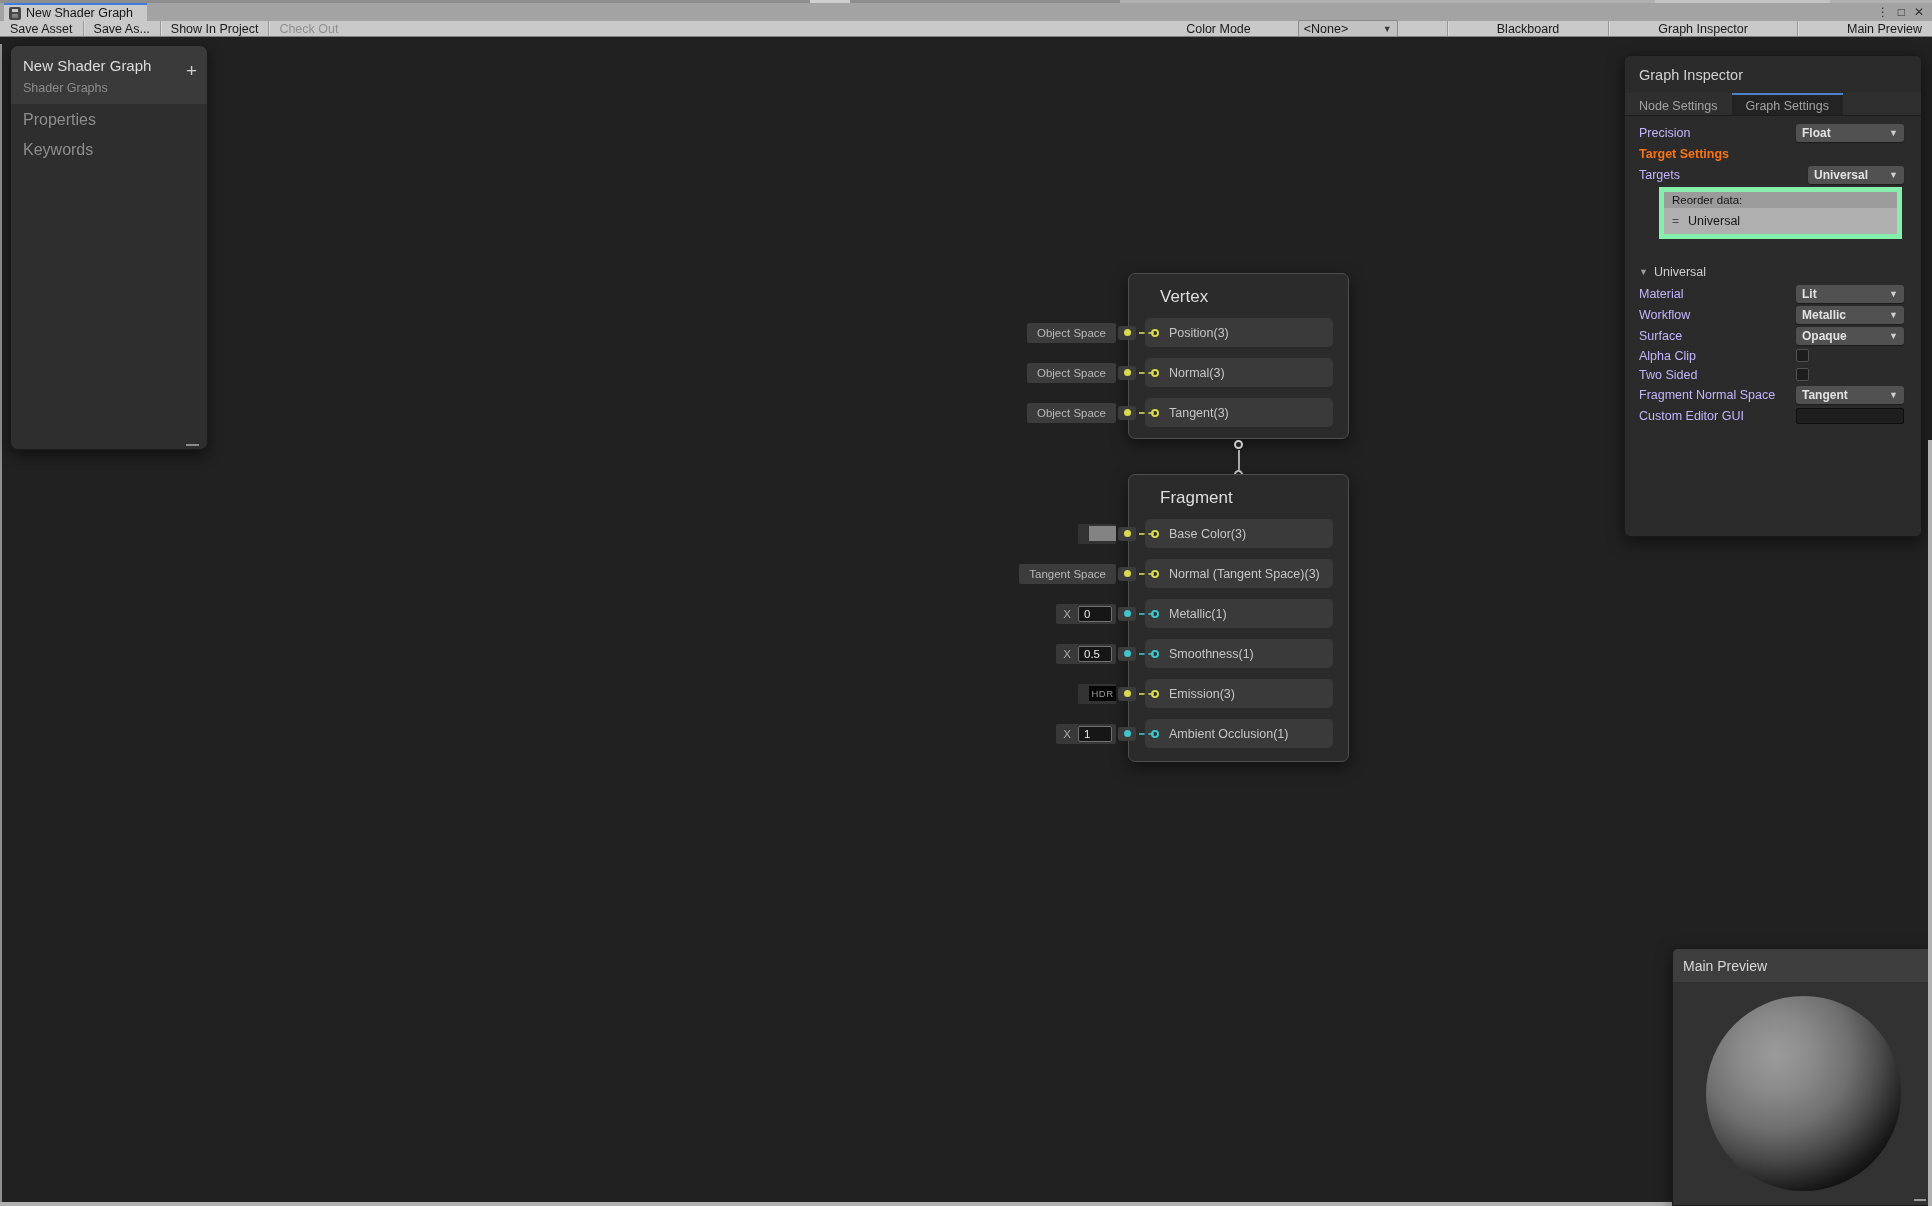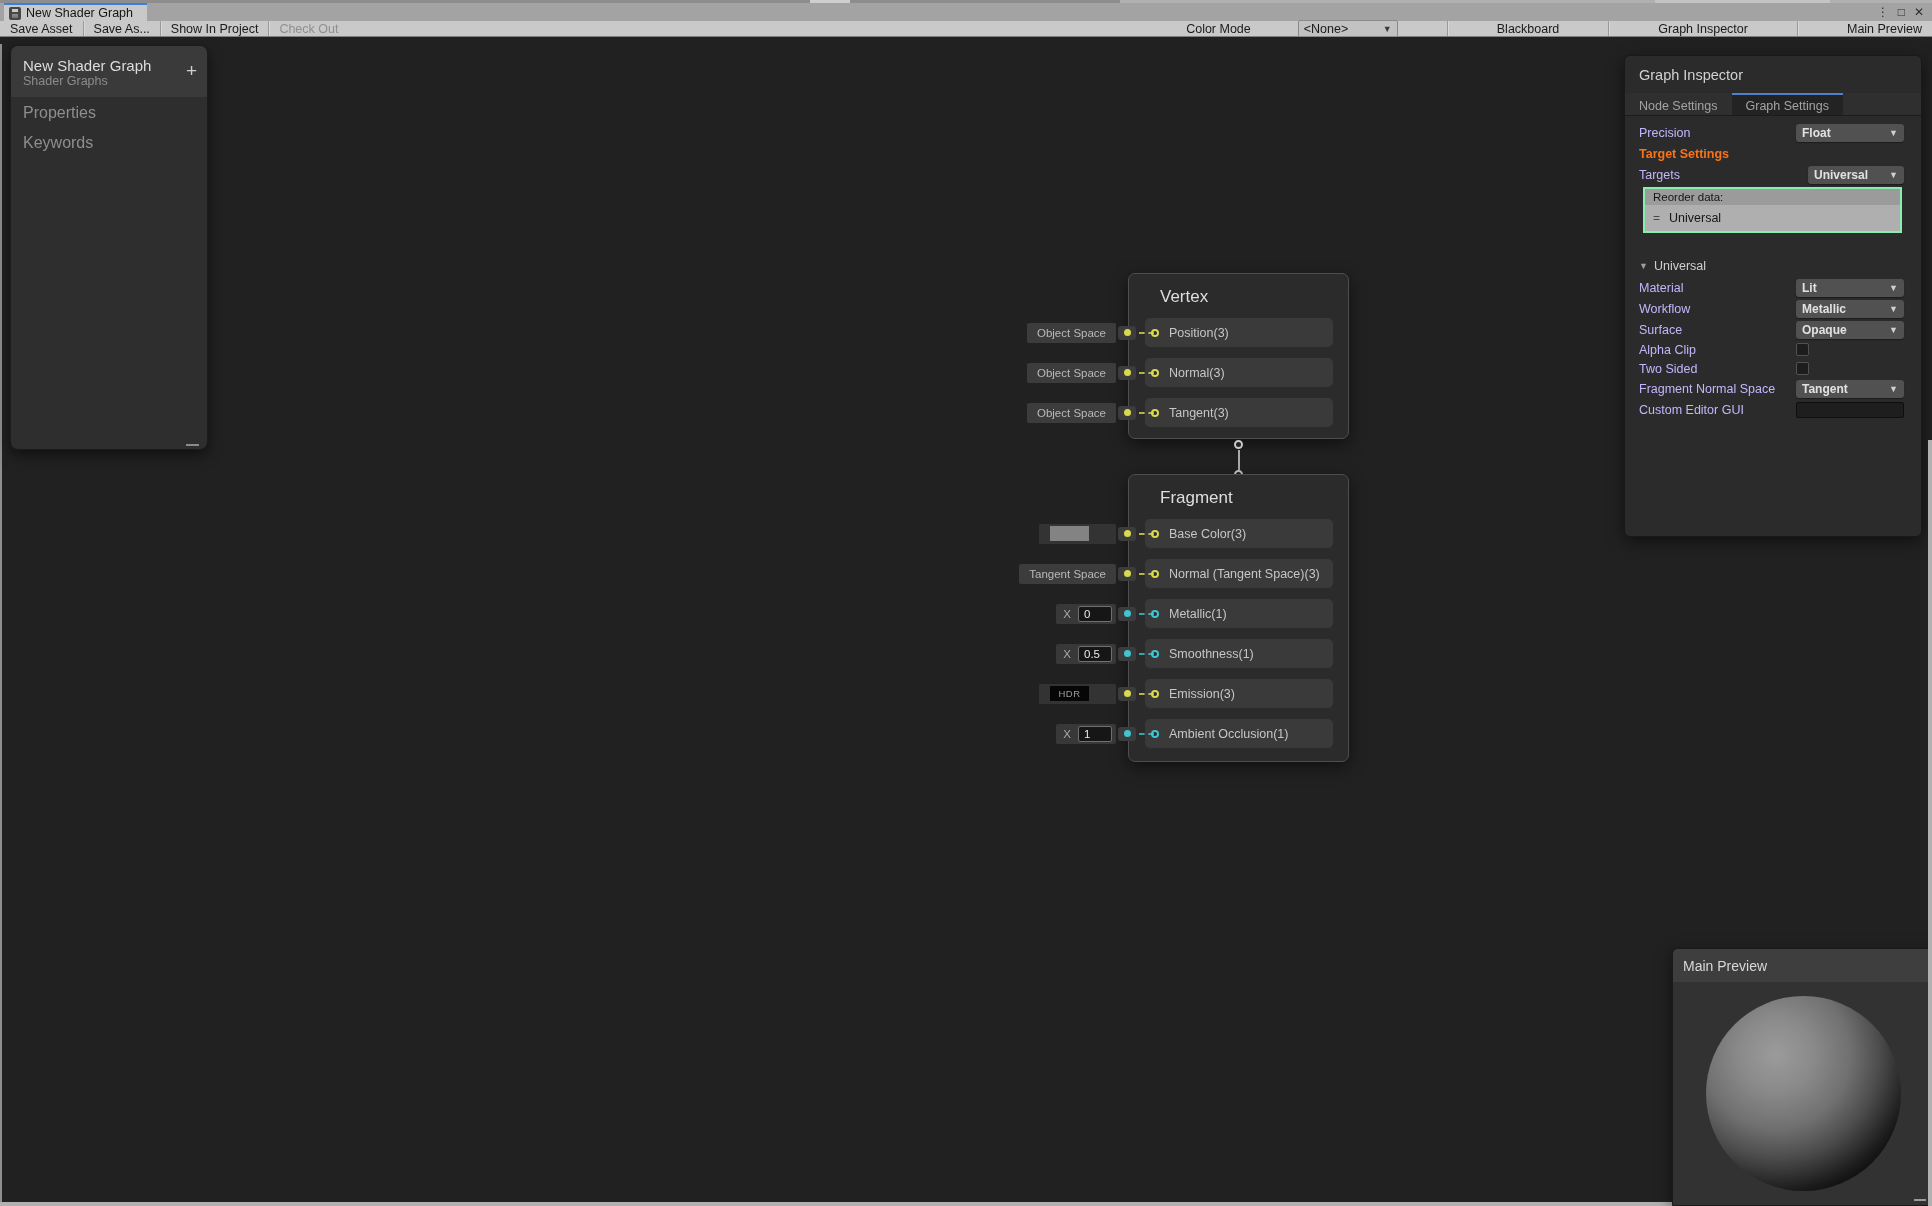--- a/index.html
+++ b/index.html
@@ -35,21 +35,21 @@
   
   .leftedge{position:absolute;left:0;top:44px;width:2px;height:1162px;background:#8f8f8f;}
   .bottomstrip{position:absolute;left:0;top:1202px;width:1676px;height:4px;background:#b1b1b1;}
   .rightstrip{position:absolute;left:1928px;top:440px;width:4px;height:766px;background:#b1b1b1;z-index:40;}
 
   
   .blackboard{position:absolute;left:10px;top:45px;width:198px;height:405px;background:#2e2e2e;
     border:1px solid #1b1b1b;border-radius:8px;box-shadow:0 5px 14px rgba(0,0,0,.5);}
   .bb-header{background:#3a3a3a;border-radius:7px 7px 0 0;padding:11px 12px 9px 12px;position:relative;}
   .bb-title{font-size:15px;color:#dcdcdc;}
-  .bb-sub{font-size:12.5px;color:#8c8c8c;}
+  .bb-sub{font-size:12.5px;color:#8c8c8c;margin-top:7px;}
   .bb-add{position:absolute;right:10px;top:16px;font-size:19px;color:#cfcfcf;line-height:18px;}
   .bb-item{font-size:16px;color:#8e8e8e;padding:7px 12px 5px 12px;}
   .bb-handle{position:absolute;right:8px;bottom:3px;width:13px;height:2px;background:#8a8a8a;}
 
   
   .node{position:absolute;width:221px;background:#2b2b2b;border:1px solid #4e4e4e;border-radius:7px;
     box-shadow:0 5px 16px rgba(0,0,0,.5);}
   .node-title{color:#dedede;font-size:17px;padding:13px 0 10px 31px;}
   .slots{display:flex;flex-direction:column;gap:11px;padding:1px 15px 0 16px;}
   .slot{position:relative;height:29px;background:#3a3a3a;border-radius:5px;display:flex;align-items:center;padding-left:6px;}
@@ -63,21 +63,21 @@
   .dash{width:15px;height:0;border-top:2px dashed var(--pc);opacity:.8;margin-left:3px;}
   .dotchip{background:#3c3c3c;border-radius:3px;width:18px;height:14px;display:flex;
     align-items:center;justify-content:center;margin-left:2px;flex:0 0 auto;}
   .dot{width:7px;height:7px;border-radius:50%;background:var(--pc);}
   .chip{background:#3c3c3c;color:#b9b9b9;font-size:11.5px;height:20px;padding:0 10px;
     display:flex;align-items:center;border-radius:2px;white-space:nowrap;}
   .xwidget{background:#383838;border-radius:2px;height:20px;display:flex;align-items:center;padding:0 4px 0 7px;}
   .xlabel{color:#a9a9a9;font-size:11.5px;}
   .xfield{margin-left:7px;background:#161616;border:1px solid #707070;border-radius:2px;color:#e8e8e8;
     width:34px;height:16px;font-size:11.5px;padding-left:5px;display:flex;align-items:center;}
-  .swatchwrap{background:#333;height:20px;width:77px;display:flex;align-items:center;border-radius:1px;}
+  .swatchwrap{background:#333;height:20px;width:38px;display:flex;align-items:center;border-radius:1px;}
   .swatch{width:39px;height:15px;background:#838383;margin-left:11px;}
   .hdrswatch{width:39px;height:15px;background:#060606;margin-left:11px;display:flex;
     align-items:center;justify-content:center;color:#9c9c9c;font-size:9.5px;letter-spacing:.5px;}
 
   .edge-line{position:absolute;left:1238px;top:450px;width:2px;height:20px;background:#ababab;}
   .edge-dot{position:absolute;width:9px;height:9px;border:2px solid #c9c9c9;border-radius:50%;background:#212121;}
 
   
   .inspector{position:absolute;left:1624px;top:55px;width:298px;height:482px;background:#2b2b2b;
     border:1px solid #191919;border-radius:6px;box-shadow:0 5px 16px rgba(0,0,0,.5);overflow:hidden;}
@@ -88,21 +88,21 @@
   .gi-body{padding:7px 17px 0 14px;}
   .irow{display:flex;align-items:center;height:19px;margin-bottom:2px;}
   .ilabel{font-size:12.5px;color:#c4b5fd;flex:1;white-space:nowrap;}
   .isection{font-size:12.5px;color:#f97316;font-weight:700;height:19px;display:flex;align-items:center;margin-bottom:2px;}
   .dropdown{width:108px;height:18px;background:#515151;border-radius:3px;display:flex;align-items:center;
     padding:0 6px;color:#e2e2e2;font-weight:700;font-size:12px;box-shadow:0 1px 1px rgba(0,0,0,.35);flex:0 0 auto;}
   .dropdown .arr{margin-left:auto;font-size:9px;color:#d0d0d0;}
   .dd-narrow{width:96px;}
   .checkbox{width:13px;height:13px;background:#1d1d1d;border:1px solid #515151;border-radius:2px;flex:0 0 auto;}
   .txtfield{width:108px;height:16px;background:#1e1e1e;border:1px solid #0e0e0e;border-radius:2px;flex:0 0 auto;}
-  .reorder{margin:3px 2px 0 4px;border:2px solid #86efac;}
+  .reorder{margin:3px 2px 0 20px;border:5px solid #86efac;}
   .reorder-head{background:#9b9b9b;color:#151515;font-size:11.5px;padding:2px 8px;}
   .reorder-item{background:#afafaf;color:#151515;font-size:12.5px;padding:6px 8px;display:flex;gap:9px;align-items:center;}
   .reorder-item .grip{color:#4a4a4a;font-size:12px;}
   .gi-gap{height:23px;}
   .foldout{display:flex;align-items:center;gap:6px;height:19px;margin-bottom:3px;}
   .foldout .tri{color:#9e9e9e;font-size:9px;}
   .foldout .flabel{font-size:12.5px;color:#cfcfcf;}
 
   
   .preview{position:absolute;left:1672px;top:948px;width:260px;height:258px;background:#323232;

